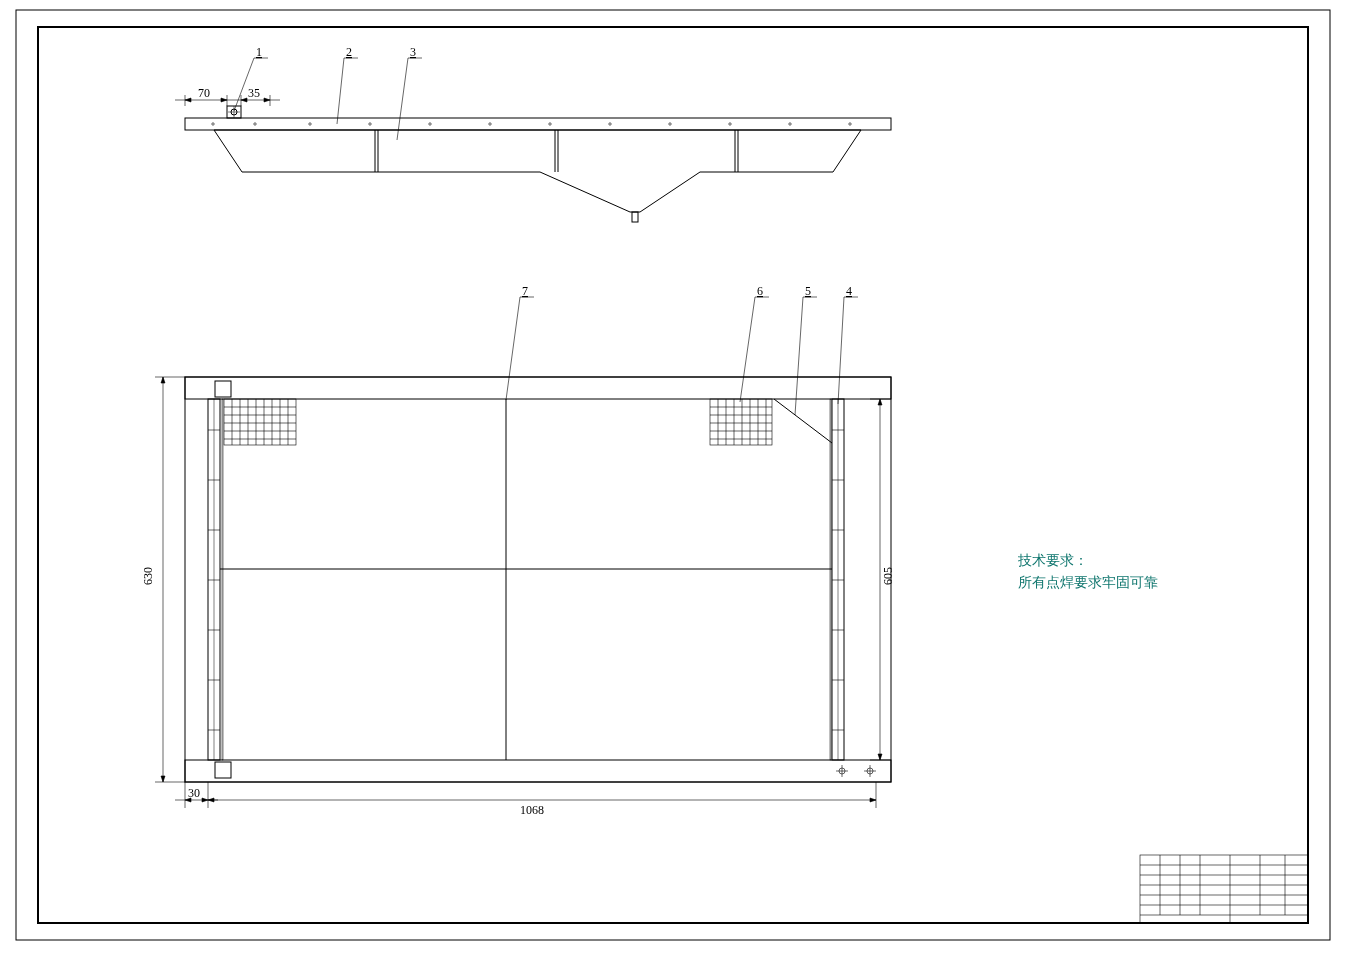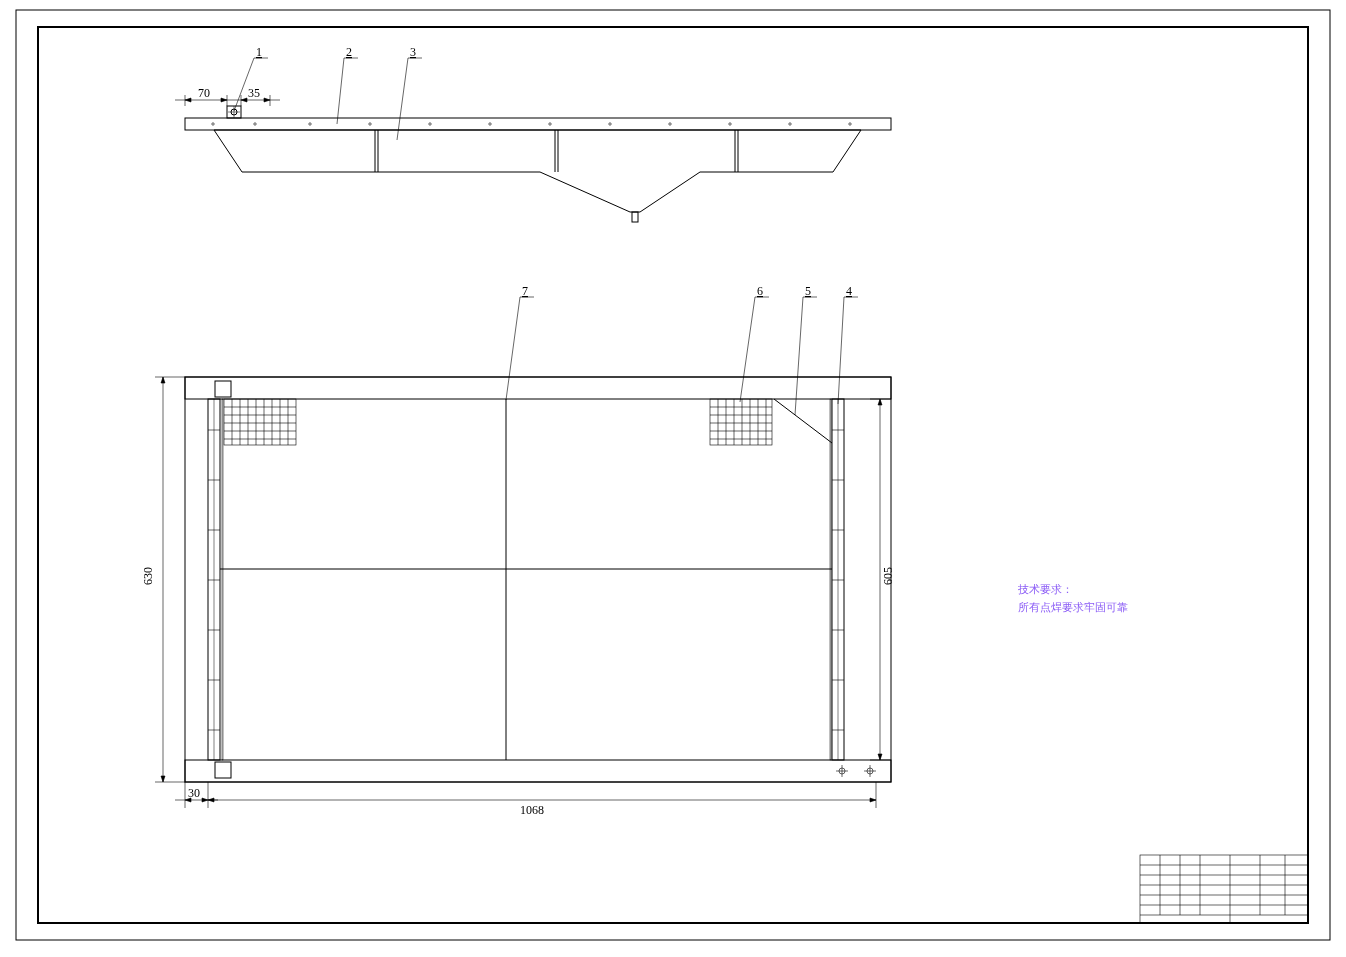--- a/index.html
+++ b/index.html
@@ -1,20 +1,20 @@
 <!DOCTYPE html>
 <html><head>
 <meta charset="utf-8">
 <style>
   html,body{margin:0;padding:0;background:#fff;font-family:"SimSun","宋体",serif;}
   .sheet{position:relative;width:1346px;height:957px;background:#fff;}
   svg{display:block;}
   .dim-text{font-size:12px;font-family:"SimSun",serif;fill:#000;}
   .callout-text{font-size:12px;font-family:"SimSun",serif;fill:#000;text-decoration:underline;}
-  .note{position:absolute;font-size:11px;line-height:1.6;color:#8b5cf6;margin-top:31px;}
+  .note{position:absolute;font-size:14px;line-height:1.6;color:#0f766e;}
 </style>
 </head>
 <body>
 
 <div class="sheet">
   <svg width="1346" height="957">
     <defs>
       <marker id="ah" markerWidth="6" markerHeight="6" refX="3" refY="3" orient="auto">
         <path d="M0,3 L6,0 L6,6 Z" fill="#000"></path>
       </marker>

